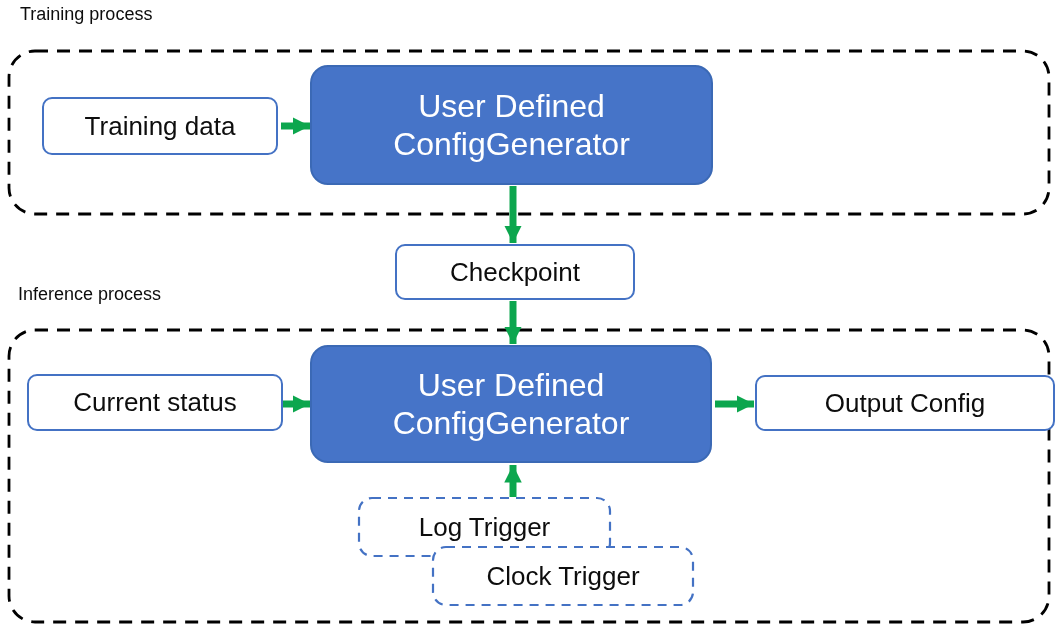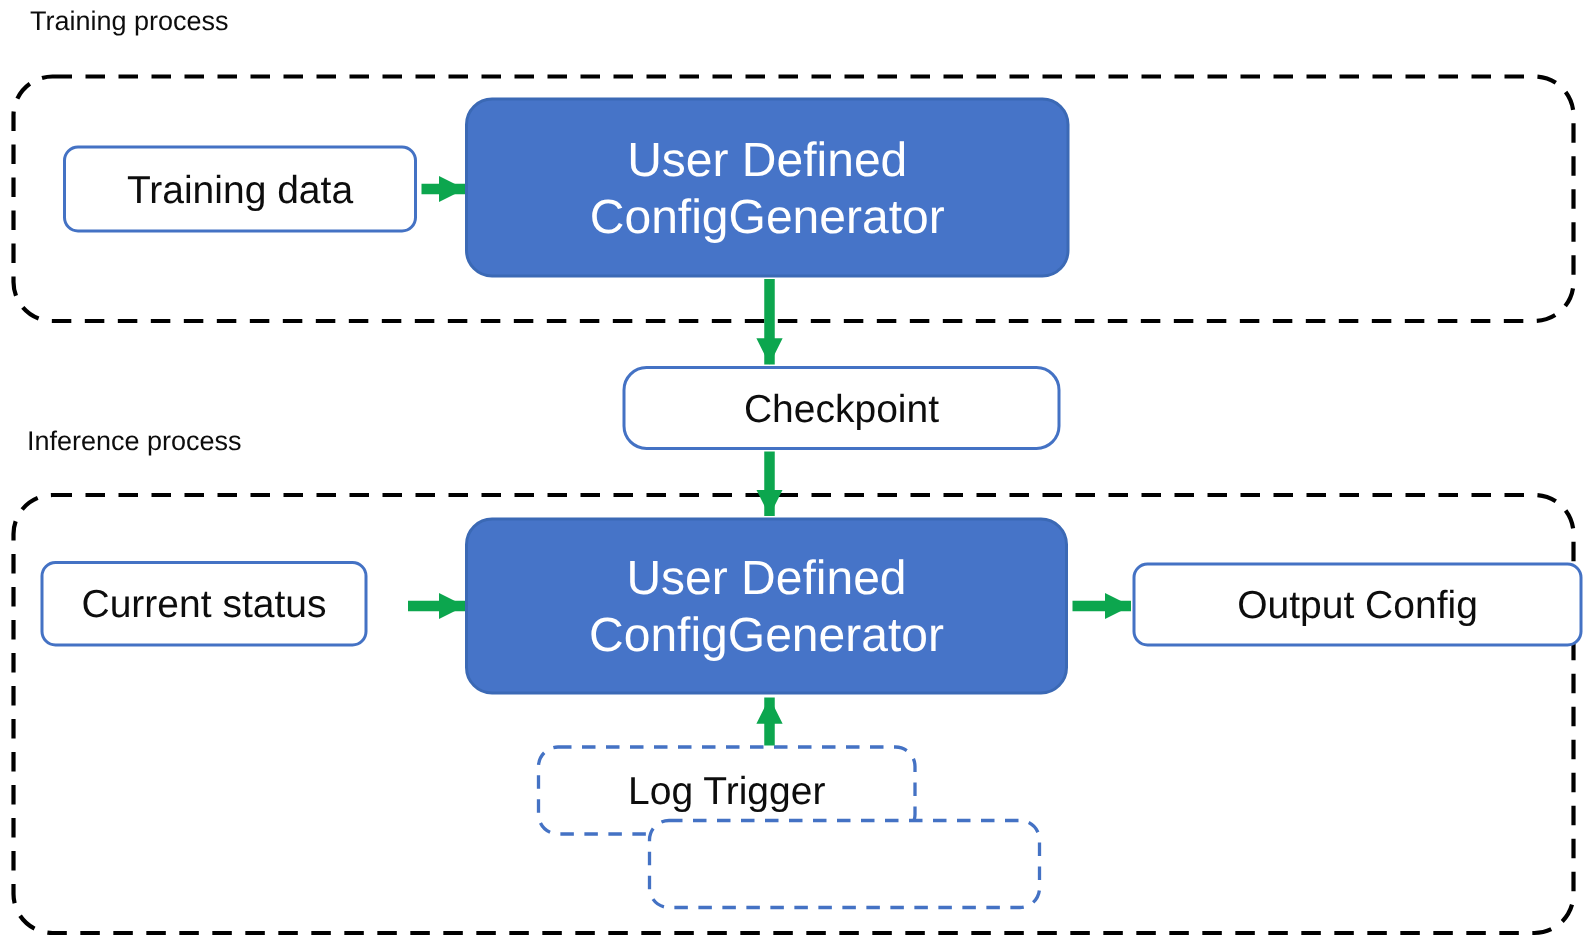--- a/index.html
+++ b/index.html
@@ -100,26 +100,27 @@
   <div class="sec-title" style="left:20px; top:4px;">Training process</div>
   <div class="sec-title" style="left:18px; top:284px;">Inference process</div>
 
   <div class="node white-box" style="left:42px; top:97px; width:236px; height:58px;">Training data</div>
 
   <div class="node blue-box" style="left:310px; top:65px; width:403px; height:120px;">
     <div>User Defined</div>
     <div>ConfigGenerator</div>
   </div>
 
-  <div class="node white-box" style="left:415px; top:244px; width:292px; height:56px;border-radius:16px;">Checkpoint</div>
+  <div class="node white-box" style="left:395px; top:244px; width:240px; height:56px;">Checkpoint</div>
 
-  <div class="node white-box" style="left:27px; top:374px; width:218px; height:57px;">Current status</div>
+  <div class="node white-box" style="left:27px; top:374px; width:256px; height:57px;">Current status</div>
 
   <div class="node blue-box" style="left:310px; top:345px; width:402px; height:118px;">
     <div>User Defined</div>
     <div>ConfigGenerator</div>
   </div>
 
   <div class="node white-box" style="left:755px; top:375px; width:300px; height:56px;">Output Config</div>
 
   <div class="node trigger-label" style="left:359px; top:498px; width:251px; height:58px;">Log Trigger</div>
+  <div class="node trigger-label" style="left:433px; top:547px; width:260px; height:58px;">Clock Trigger</div>
 
 </div>
 
 </body></html>

